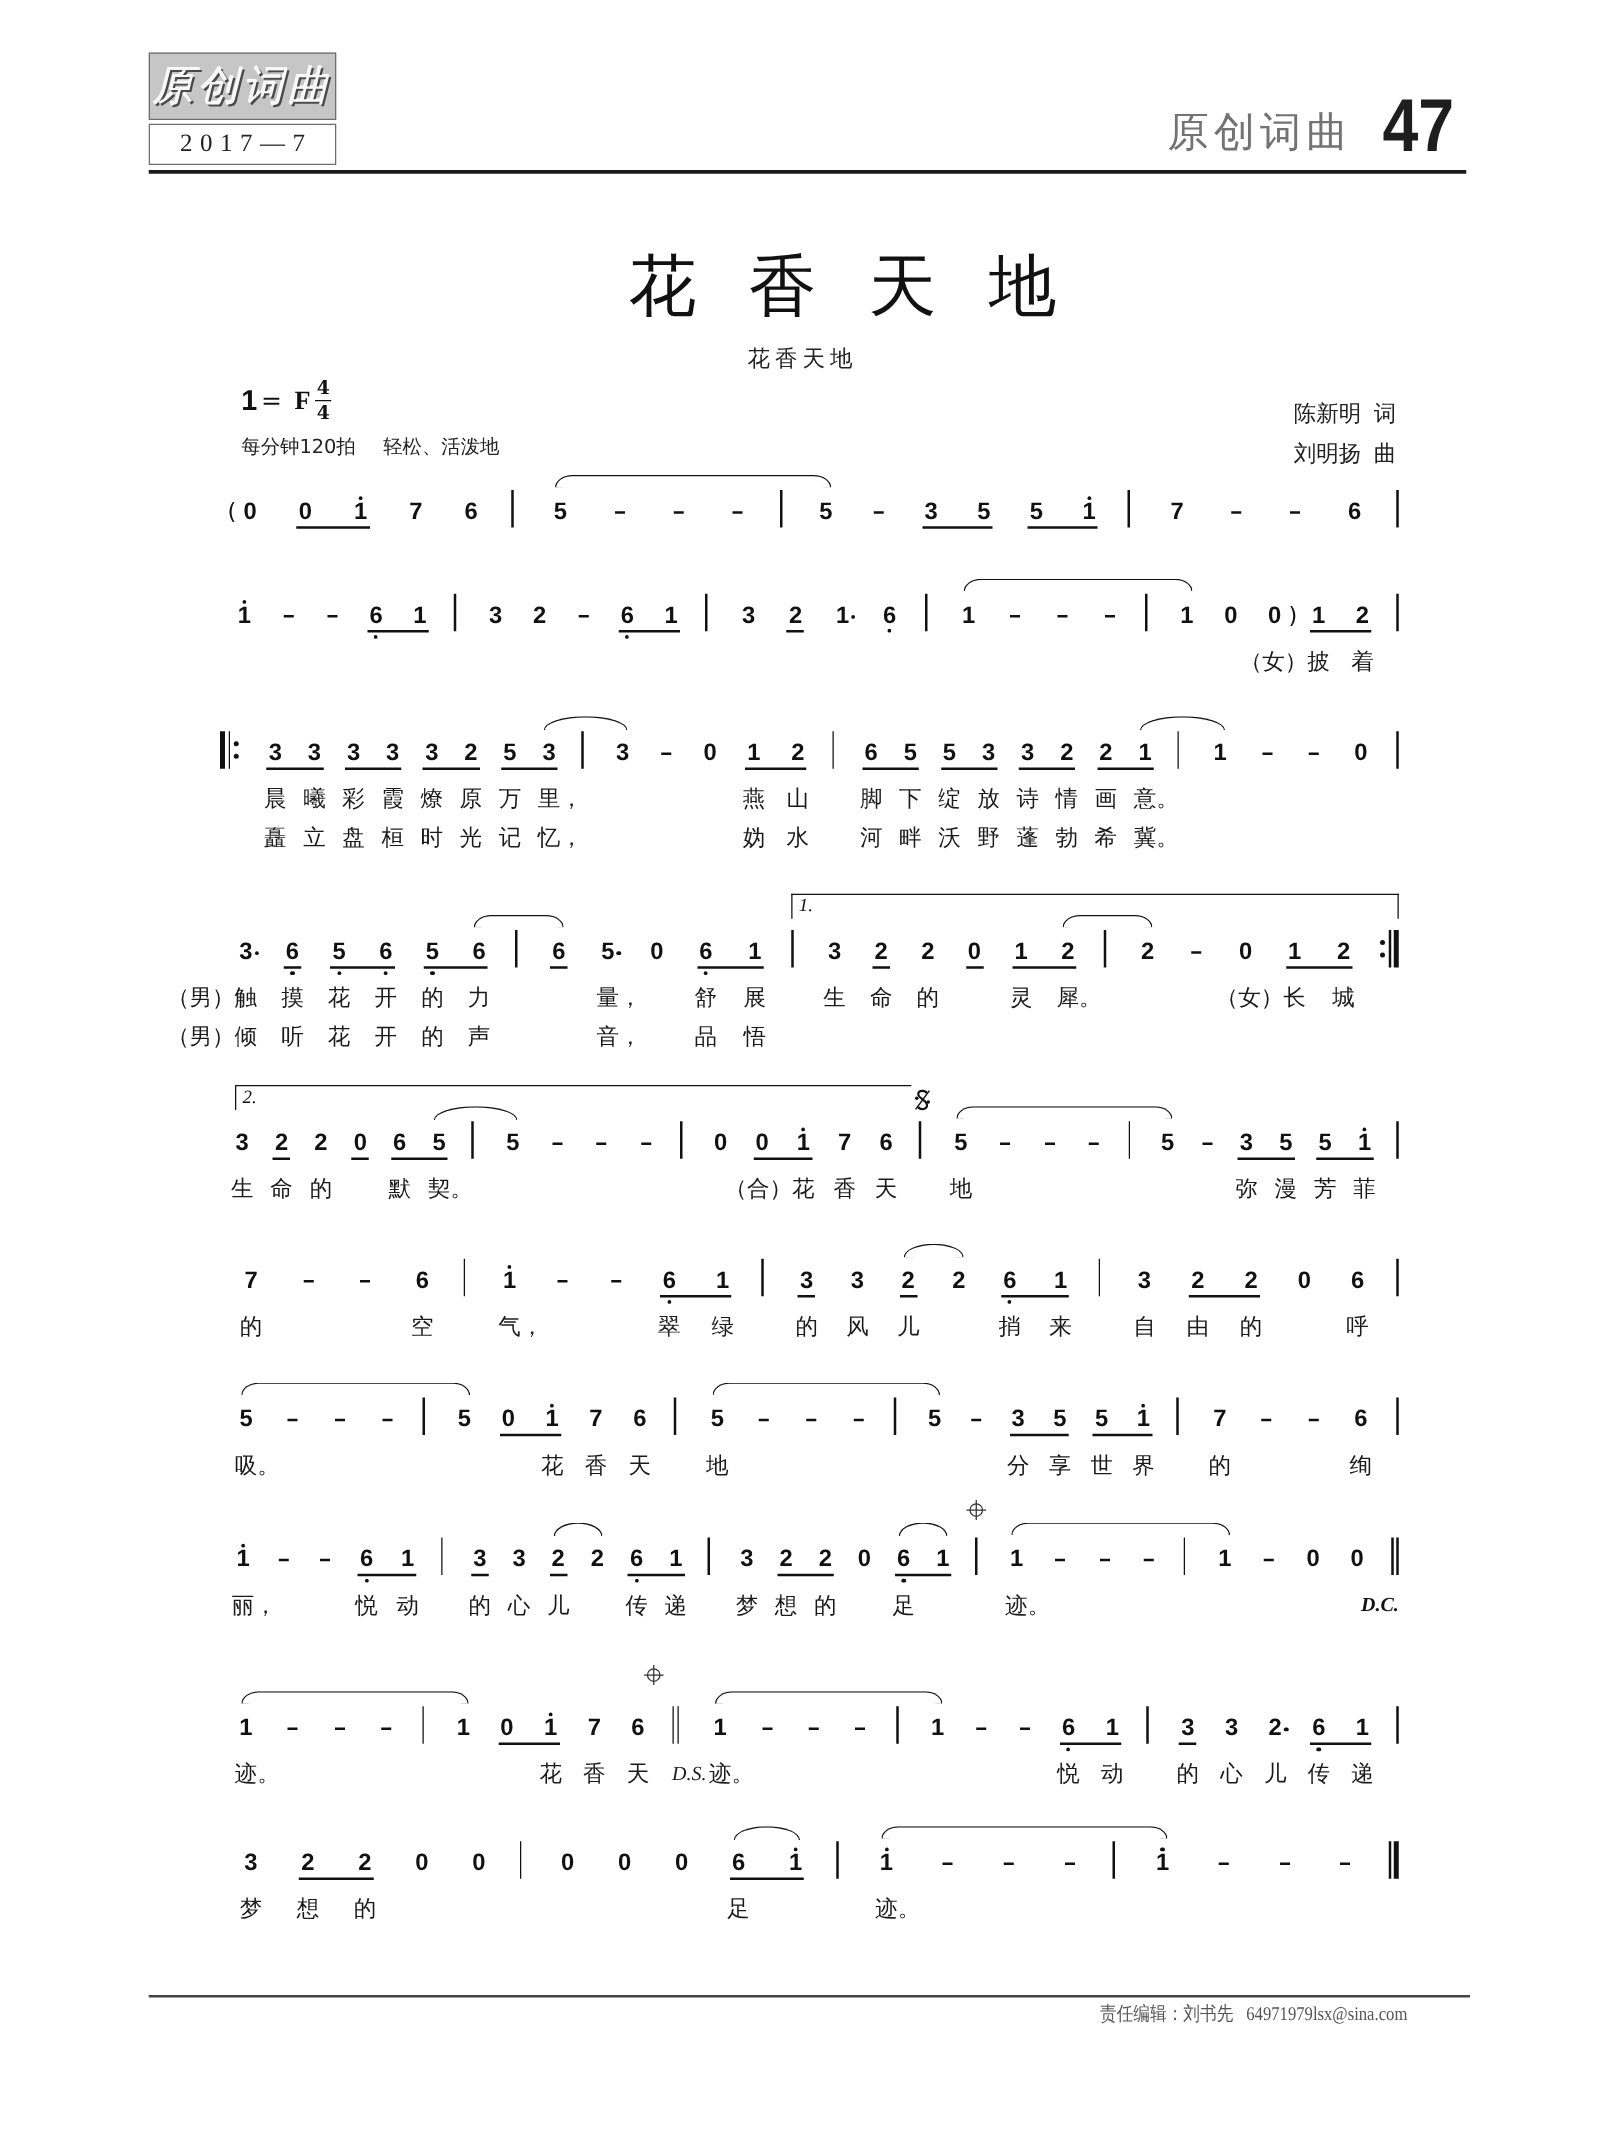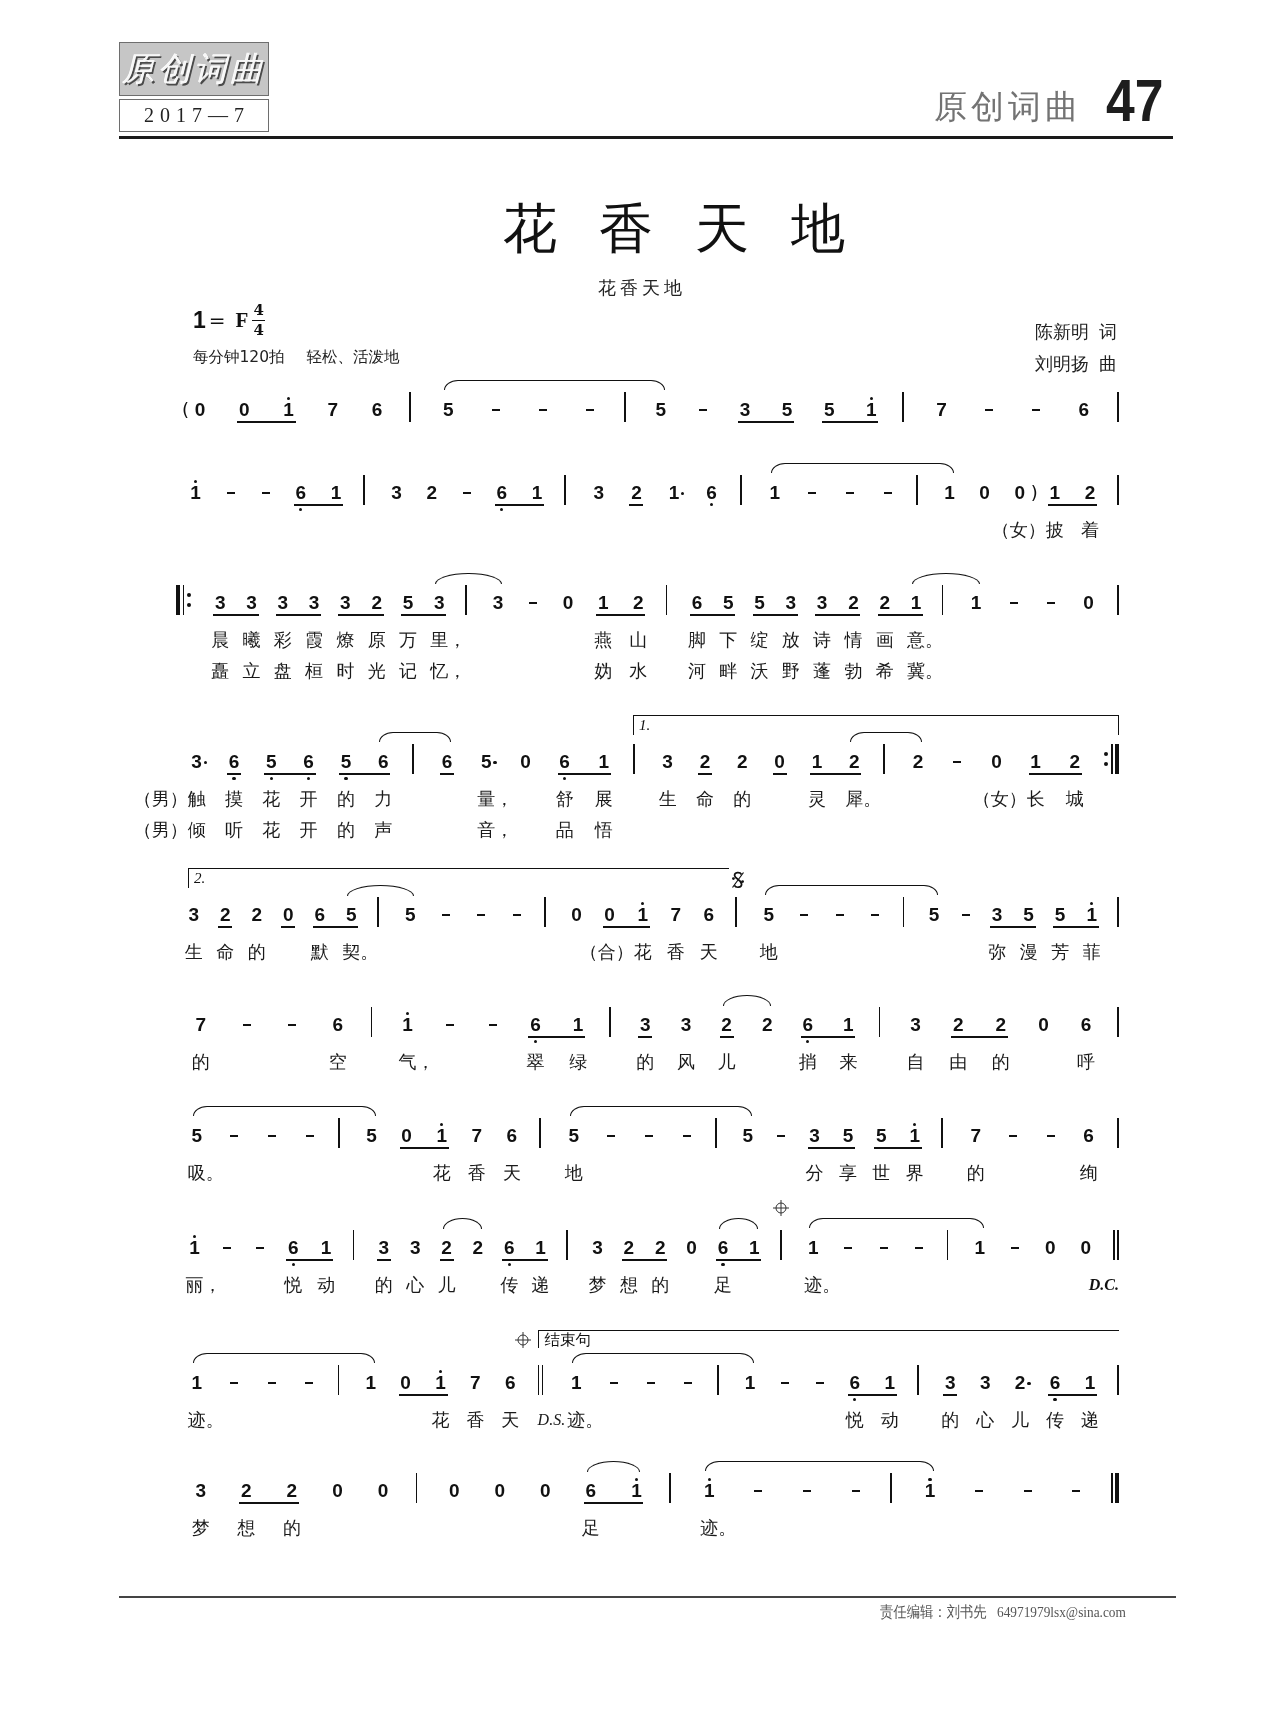--- a/index.html
+++ b/index.html
@@ -1333,23 +1333,20 @@
     <div class="arc short" style="left: 718.945px; width: 39.3594px; top: 1218px;"></div>
     <div class="arc" style="left: 809.195px; width: 174.672px; top: 1218px;"></div>
     <div class="mark" style="left: 772.562px; top: 1200px;"><svg width="16" height="16" viewBox="0 0 16 16">
         <circle cx="8" cy="8" r="5" fill="none" stroke="#333" stroke-width="1"></circle>
         <line x1="8" y1="0" x2="8" y2="16" stroke="#333" stroke-width="1"></line>
         <line x1="0" y1="8" x2="16" y2="8" stroke="#333" stroke-width="1"></line>
       </svg></div>
     <div class="end-text" style="right: 161px; top: 1275px;">D.C.</div>
     <div class="arc" style="left: 192.695px; width: 181.969px; top: 1353px;"></div>
     <div class="arc" style="left: 572.164px; width: 181.969px; top: 1353px;"></div>
-    <div class="section-box" style="left: 538.469px; width: 580.531px; top: 1330px;">
-      <span class="section-label">结束句</span>
-    </div>
     <div class="mark" style="left: 515.469px; top: 1332px;"><svg width="16" height="16" viewBox="0 0 16 16">
         <circle cx="8" cy="8" r="5" fill="none" stroke="#333" stroke-width="1"></circle>
         <line x1="8" y1="0" x2="8" y2="16" stroke="#333" stroke-width="1"></line>
         <line x1="0" y1="8" x2="16" y2="8" stroke="#333" stroke-width="1"></line>
       </svg></div>
     <div class="arc short" style="left: 586.852px; width: 53.5625px; top: 1461px;"></div>
     <div class="arc" style="left: 705.18px; width: 228.859px; top: 1461px;"></div>
   </div>
 
 <div class="abs footer-rule"></div>

